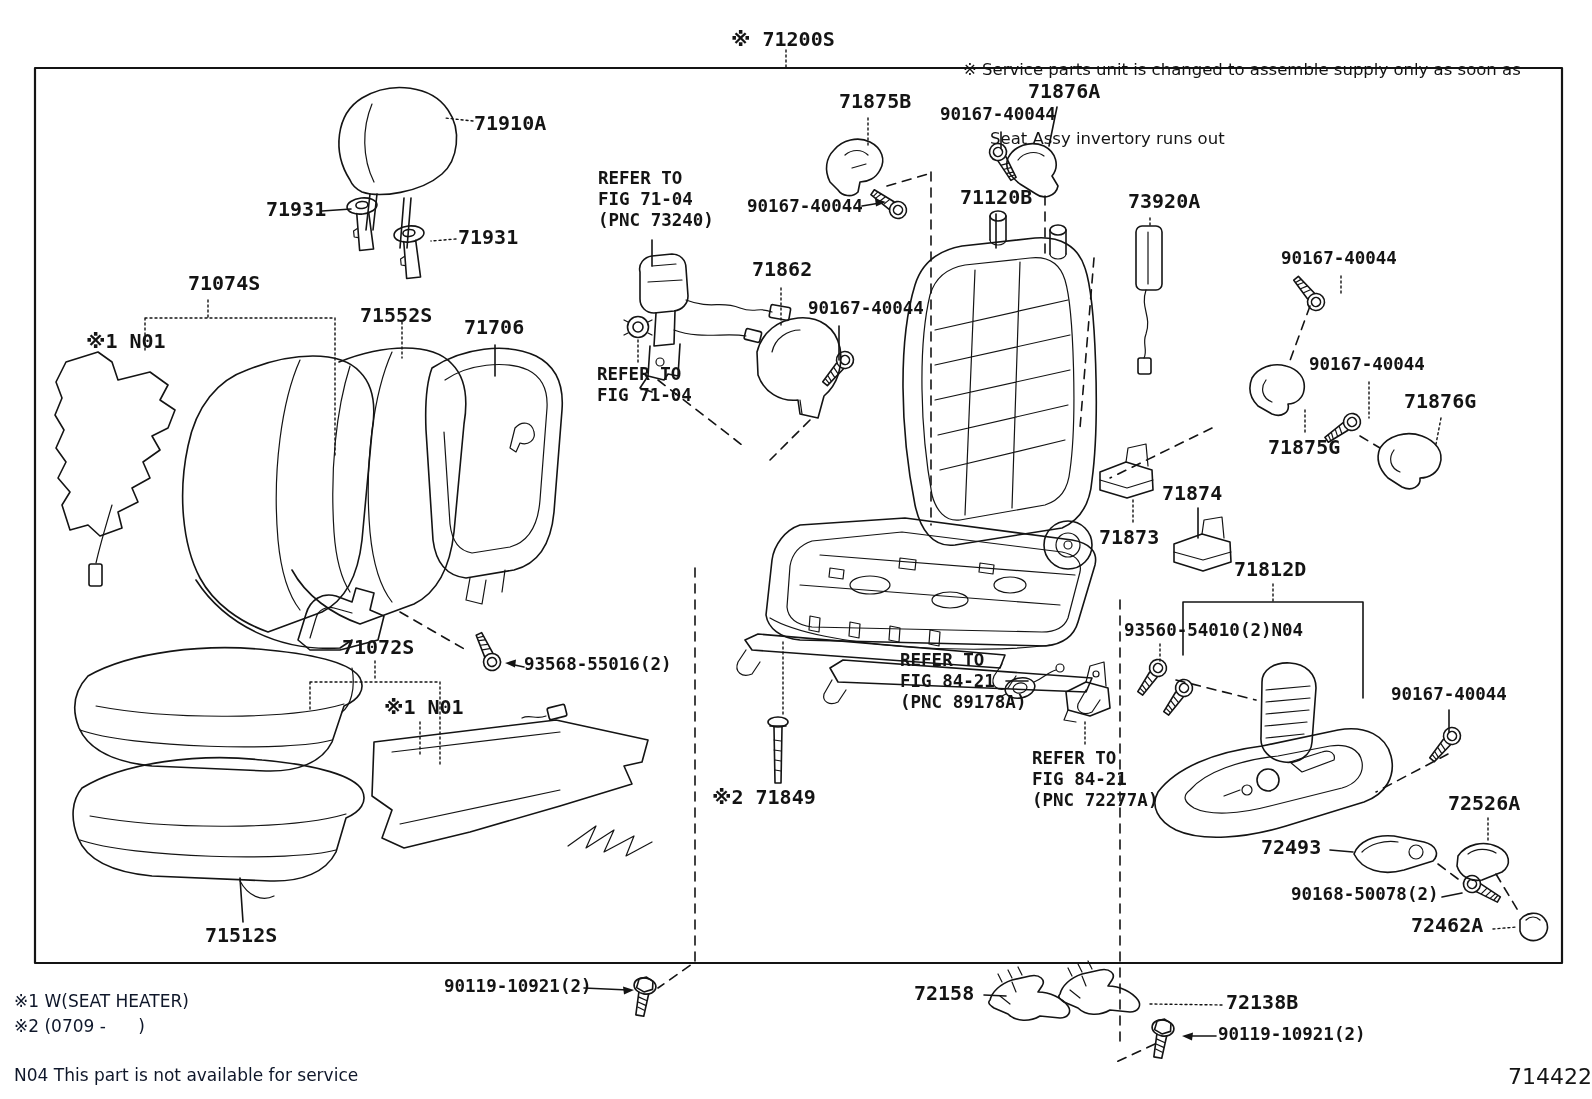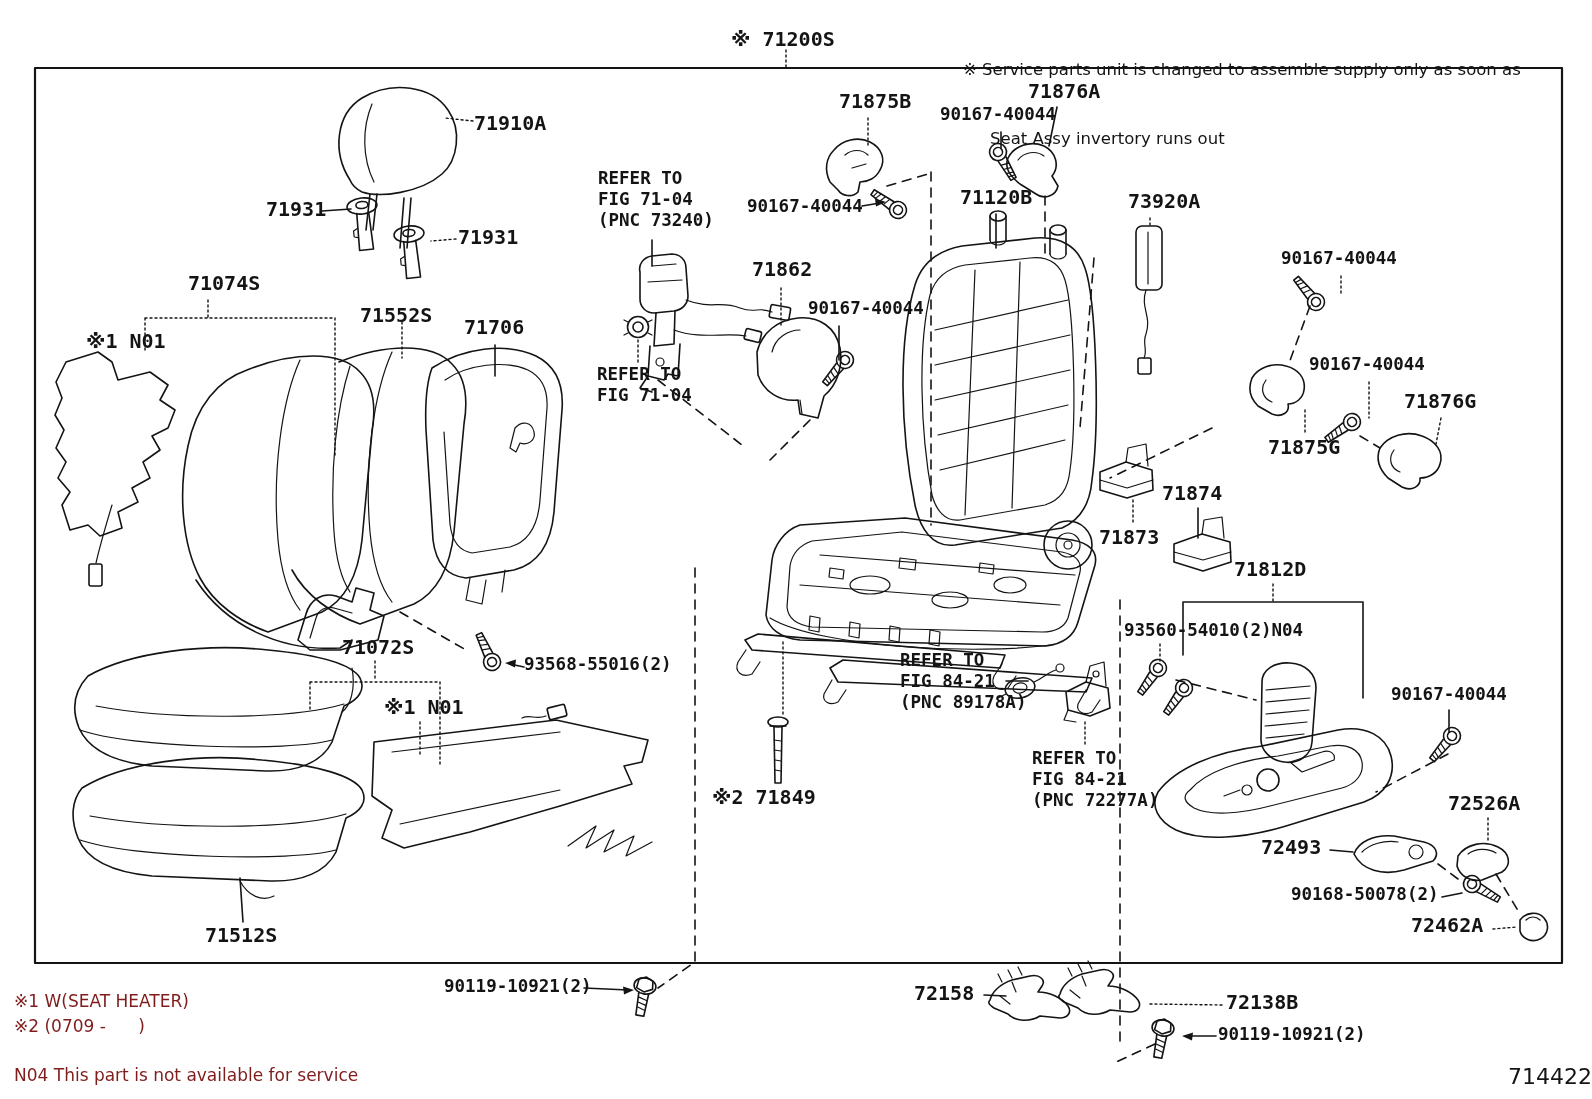--- a/index.html
+++ b/index.html
@@ -11,21 +11,21 @@
        fill:none;stroke:#141414;stroke-width:1.6;stroke-linecap:round;stroke-linejoin:round;}
   svg .thin{stroke-width:1.2;}
   svg .bold{stroke-width:2.2;}
   svg .dot{stroke-width:1.4;stroke-dasharray:2 3;}
   svg .dash{stroke-width:1.6;stroke-dasharray:9 7;}
   svg .fill{fill:#141414;stroke:none;}
   .part-label{position:absolute;font-family:"DejaVu Sans Mono","DejaVu Sans",monospace;
        font-weight:700;font-size:20px;line-height:22px;white-space:pre;color:#141414;}
   .part-label.sm{font-size:17.5px;line-height:21px;}
   .note{position:absolute;font-size:16.5px;line-height:23px;white-space:pre;color:#141414;}
-  .footnote{position:absolute;font-size:17px;white-space:pre;color:#7f1d1d;}
+  .footnote{position:absolute;font-size:17px;white-space:pre;color:#0f172a;}
   .figure-code{position:absolute;font-size:22px;color:#141414;}
 </style>
 </head>
 <body>
 
 <div class="stage">
 
 <svg width="1592" height="1099" viewBox="0 0 1592 1099">
   <defs>
     <g id="scr">

